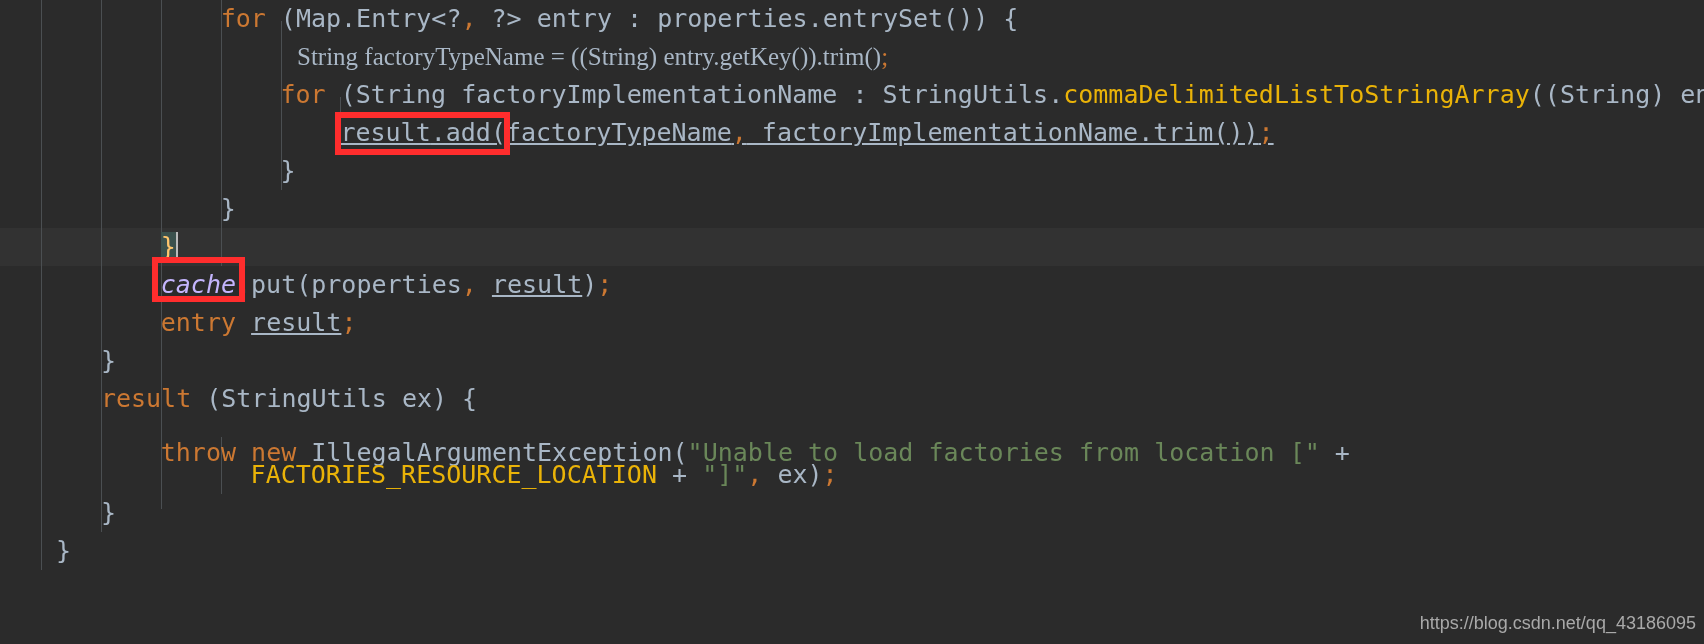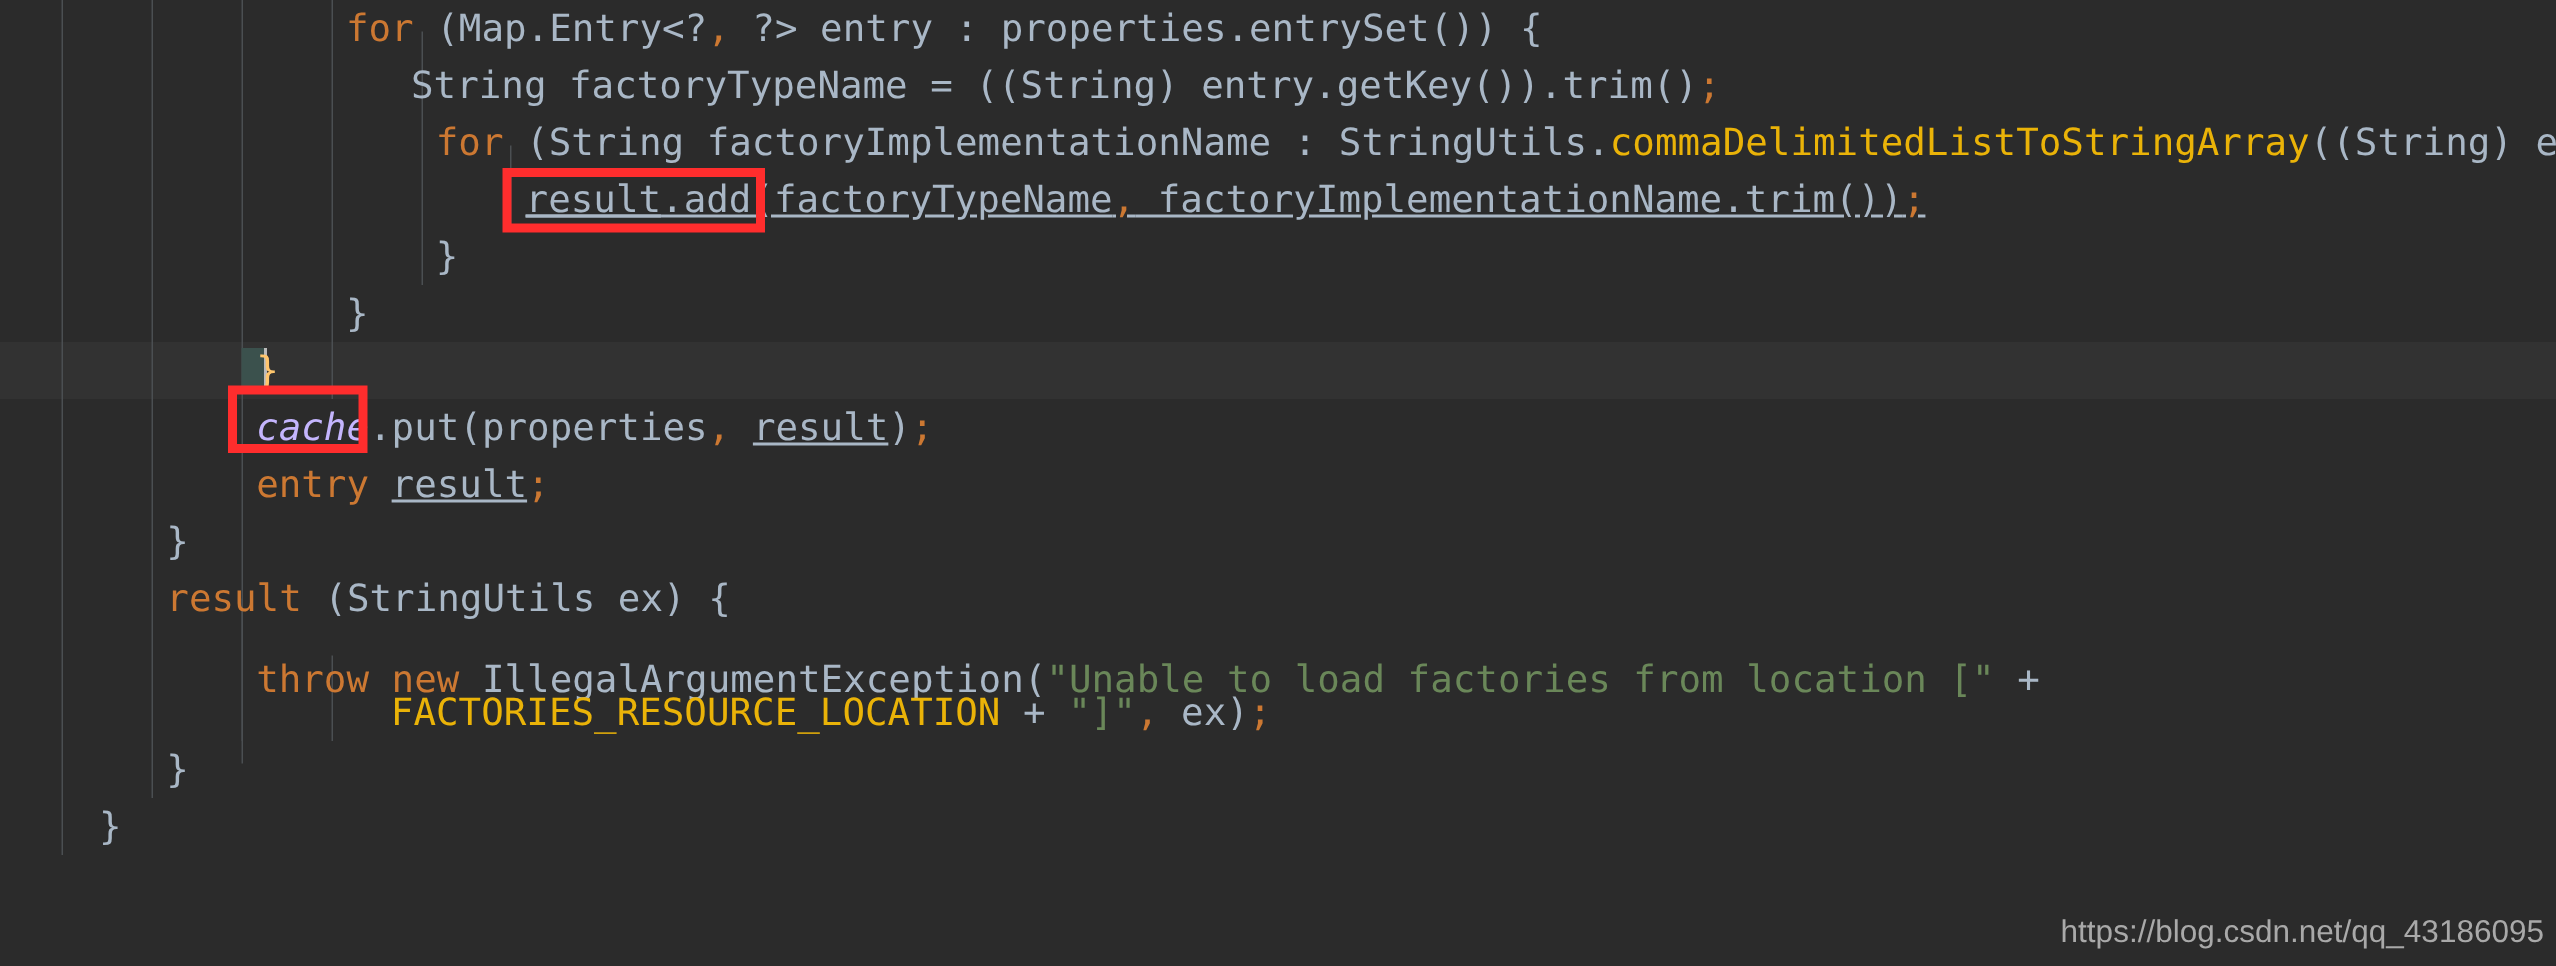--- a/index.html
+++ b/index.html
@@ -52,21 +52,20 @@
   }
   .line {
     position: absolute;
     left: 0;
     height: 38px;
     line-height: 38px;
     white-space: pre;
     font-size: 25px;
     letter-spacing: 0px;
     color: #a9b7c6;
-    padding-left: 10px;
   }
 
   
   .kw   { color: #cc7832; }          
   .pln  { color: #a9b7c6; }
   .semi { color: #cc7832; }          
   .str  { color: #6a8759; }          
   .stat { color: #eab308; }   
   .fld  { color: #c4b5fd; font-style: italic; }   
   .loc  { text-decoration: underline; }           
@@ -80,21 +79,21 @@
     background: transparent;
     pointer-events: none;
   }
 
   
   #watermark {
     position: absolute;
     right: 8px;
     bottom: 10px;
     font-family: "Liberation Sans", sans-serif;
-    font-size: 21px;
+    font-size: 18px;
     color: #bfbfbf;
     opacity: .85;
     white-space: nowrap;
   }
 </style>
 </head>
 <body>
 
 <div id="screen">
 
@@ -109,21 +108,21 @@
       <div class="guide" style="left: 340px; top: 97px; height: 55px;"></div>
       <div class="guide" style="left: 161px; top: 399px; height: 95px;"></div>
       <div class="guide" style="left: 221px; top: 437px; height: 57px;"></div>
     </div>
 
   <div id="brace-match" style="left: 161px; top: 232px; width: 15px; height: 30px;"></div>
   <div id="caret" style="left: 176px; top: 232px; height: 30px;"></div>
 
   <div class="code-layer" id="code-layer">
       <div class="line" style="top: 0px; left: 220.64px;"><span class="kw">for</span><span class="pln"> (Map.Entry&lt;?</span><span class="semi">,</span><span class="pln"> ?&gt; entry : properties.entrySet()) {</span></div>
-      <div class="line" style="top: 38px; left: 264px;"><span class="pln">String factoryTypeName = ((String) entry.getKey()).trim()</span><span class="semi">;</span></div>
+      <div class="line" style="top: 38px; left: 297px; font-family: Liberation Serif, serif;"><span class="pln">String factoryTypeName = ((String) entry.getKey()).trim()</span><span class="semi">;</span></div>
       <div class="line" style="top: 76px; left: 280.52px;"><span class="kw">for</span><span class="pln"> (String factoryImplementationName : StringUtils.</span><span class="stat">commaDelimitedListToStringArray</span><span class="pln">((String) en</span></div>
       <div class="line" style="top: 114px; left: 340.4px; text-decoration: underline;"><span class="loc">result</span><span class="pln">.add(factoryTypeName</span><span class="semi">,</span><span class="pln"> factoryImplementationName.trim())</span><span class="semi">;</span></div>
       <div class="line" style="top: 152px; left: 280.52px;"><span class="brace-plain">}</span></div>
       <div class="line" style="top: 190px; left: 220.64px;"><span class="brace-plain">}</span></div>
       <div class="line" style="top: 228px; left: 160.76px;"><span class="brace-yellow">}</span></div>
       <div class="line" style="top: 266px; left: 160.76px;"><span class="fld">cache</span><span class="pln">.put(properties</span><span class="semi">,</span><span class="pln"> </span><span class="loc">result</span><span class="pln">)</span><span class="semi">;</span></div>
       <div class="line" style="top: 304px; left: 160.76px;"><span class="kw">entry</span><span class="pln"> </span><span class="loc">result</span><span class="semi">;</span></div>
       <div class="line" style="top: 342px; left: 100.88px;"><span class="brace-plain">}</span></div>
       <div class="line" style="top: 380px; left: 100.88px;"><span class="kw">result</span><span class="pln"> (StringUtils ex) {</span></div>
       <div class="line" style="top: 434px; left: 160.76px;"><span class="kw">throw</span><span class="pln"> </span><span class="kw">new</span><span class="pln"> IllegalArgumentException(</span><span class="str">"Unable to load factories from location ["</span><span class="pln"> +</span></div>

